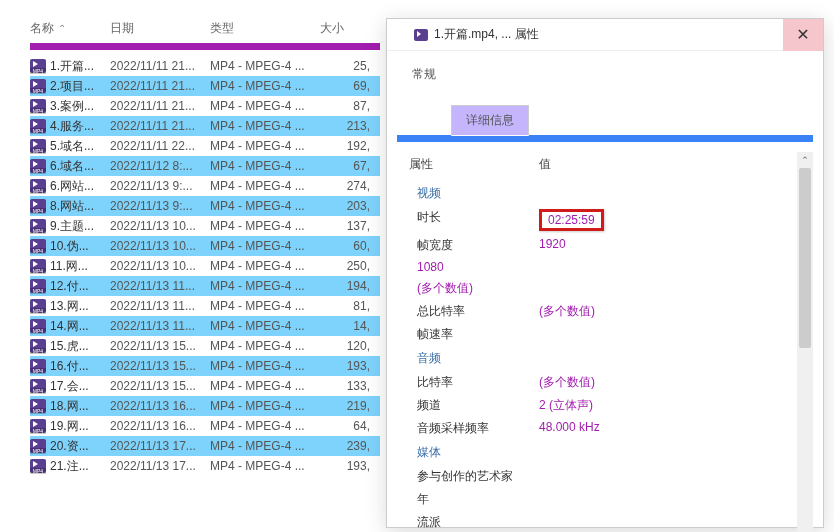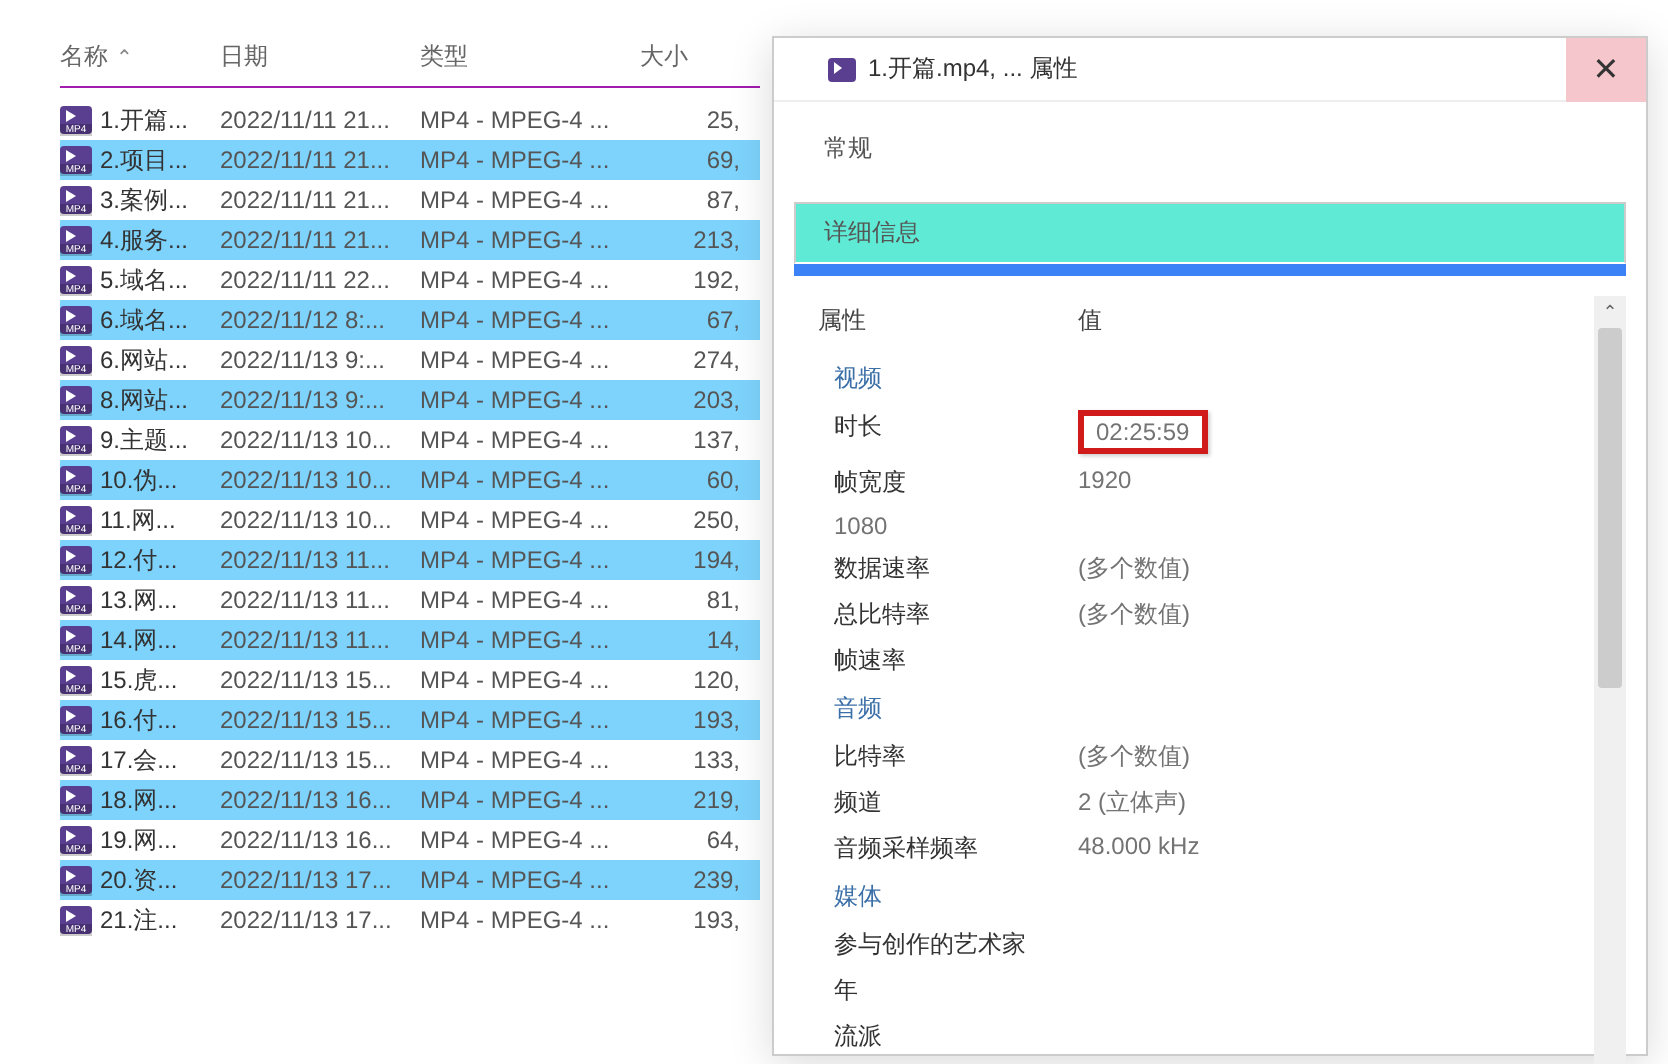--- a/index.html
+++ b/index.html
@@ -1,19 +1,19 @@
 <!DOCTYPE html>
 <html><head>
   <meta charset="utf-8">
   <style>
     * { margin: 0; padding: 0; box-sizing: border-box; }
     body { font-family: "Microsoft YaHei", "Segoe UI", sans-serif; font-size: 12px; color: #333; background: #fff; width: 834px; height: 532px; overflow: hidden; position: relative; }
     
     .file-list { position: absolute; left: 30px; top: 20px; width: 350px; }
-    .list-header { display: flex; border-bottom: 1px solid #a21caf; padding-bottom: 6px; color: #666; }
+    .list-header { display: flex; border-bottom: 7px solid #a21caf; padding-bottom: 6px; color: #666; }
     .col-name { width: 80px; display: flex; align-items: center; gap: 4px; }
     .col-date { width: 100px; }
     .col-type { width: 110px; }
     .col-size { width: 50px; }
     .chevron { font-size: 10px; color: #888; }
     
     .list-body { margin-top: 6px; }
     .file-row { display: flex; align-items: center; height: 20px; }
     .file-row.alt { background: #7dd3fc; }
     .file-icon { width: 16px; height: 14px; background: #5a3e8f; border-radius: 2px; margin-right: 4px; position: relative; flex-shrink: 0; }
@@ -24,38 +24,38 @@
     .cell-type { width: 110px; overflow: hidden; white-space: nowrap; color: #555; }
     .cell-size { width: 50px; text-align: right; color: #555; }
     
     .properties-dialog { position: absolute; right: 10px; top: 18px; width: 438px; height: 510px; background: #fff; border: 1px solid #ccc; box-shadow: 0 4px 20px rgba(0,0,0,0.15); }
     .dialog-titlebar { display: flex; align-items: center; justify-content: space-between; height: 32px; padding-left: 27px; border-bottom: 1px solid #eee; }
     .dialog-title { display: flex; align-items: center; gap: 6px; font-size: 12px; }
     .title-icon { width: 14px; height: 12px; background: #5a3e8f; border-radius: 2px; position: relative; }
     .title-icon::before { content: ""; position: absolute; left: 3px; top: 2px; width: 0; height: 0; border-left: 4px solid #fff; border-top: 3px solid transparent; border-bottom: 3px solid transparent; }
     .close-btn { width: 40px; height: 32px; display: flex; align-items: center; justify-content: center; background: #f5c6cb; color: #333; font-size: 16px; cursor: pointer; }
     
-    .tabs { display: flex; padding: 8px 10px 0 10px; gap: 11px; flex-direction: column; }
+    .tabs { display: flex; padding: 8px 10px 0 10px; gap: 0; }
     .tab { padding: 6px 14px; border: 1px solid transparent; cursor: pointer; color: #555; }
-    .tab.active { border: 1px solid #ccc; border-bottom-color: #fff; background: #5eead4; position: relative; z-index: 2; }
+    .tab.active { border: 1px solid #ccc; border-bottom-color: #fff; background: #c4b5fd; position: relative; z-index: 2; margin-top: 46px; }
     .tab-content-wrap { border-top: 7px solid #3b82f6; margin: -1px 10px 10px 10px; position: relative; height: 440px; }
     
     .props-panel { padding: 10px 8px; height: 100%; overflow: hidden; position: relative; }
     .props-header { display: flex; padding: 4px 0 8px 4px; color: #444; }
     .ph-name { width: 130px; }
     .ph-value { flex: 1; }
     .scrollbar { position: absolute; right: 0; top: 10px; bottom: 10px; width: 16px; background: #f0f0f0; }
     .scroll-up, .scroll-down { height: 16px; display: flex; align-items: center; justify-content: center; font-size: 9px; color: #666; cursor: pointer; }
     .scroll-thumb { position: absolute; top: 16px; left: 2px; right: 2px; height: 180px; background: #ccc; border-radius: 2px; }
     .scroll-down { position: absolute; bottom: 0; left: 0; right: 0; }
     
     .prop-group-title { color: #3b6fa8; padding: 4px 0 4px 12px; }
     .prop-row { display: flex; padding: 3px 0 3px 12px; }
     .prop-label { width: 122px; color: #333; }
-    .prop-value { flex: 1; color: #737373; }
+    .prop-value { flex: 1; color: #a21caf; }
     .highlight-box { border: 3px solid #d11a1a; padding: 1px 6px; display: inline-block; box-shadow: 1px 1px 2px rgba(0,0,0,0.2); }
   </style>
 </head>
 <body>
 
 <div class="file-list">
   <div class="list-header">
     <div class="col-name">
       <span>名称</span>
       <span class="chevron">⌃</span>
@@ -242,21 +242,20 @@
             <div class="prop-value"><span class="highlight-box">02:25:59</span></div>
           </div>
           <div class="prop-row">
             <div class="prop-label">帧宽度</div>
             <div class="prop-value">1920</div>
           </div>
           <div class="prop-row">
             <div class="prop-value">1080</div>
           </div>
           <div class="prop-row">
-            <div class="prop-label">数据速率</div>
             <div class="prop-value">(多个数值)</div>
           </div>
           <div class="prop-row">
             <div class="prop-label">总比特率</div>
             <div class="prop-value">(多个数值)</div>
           </div>
           <div class="prop-row">
             <div class="prop-label">帧速率</div>
             <div class="prop-value"></div>
           </div>

